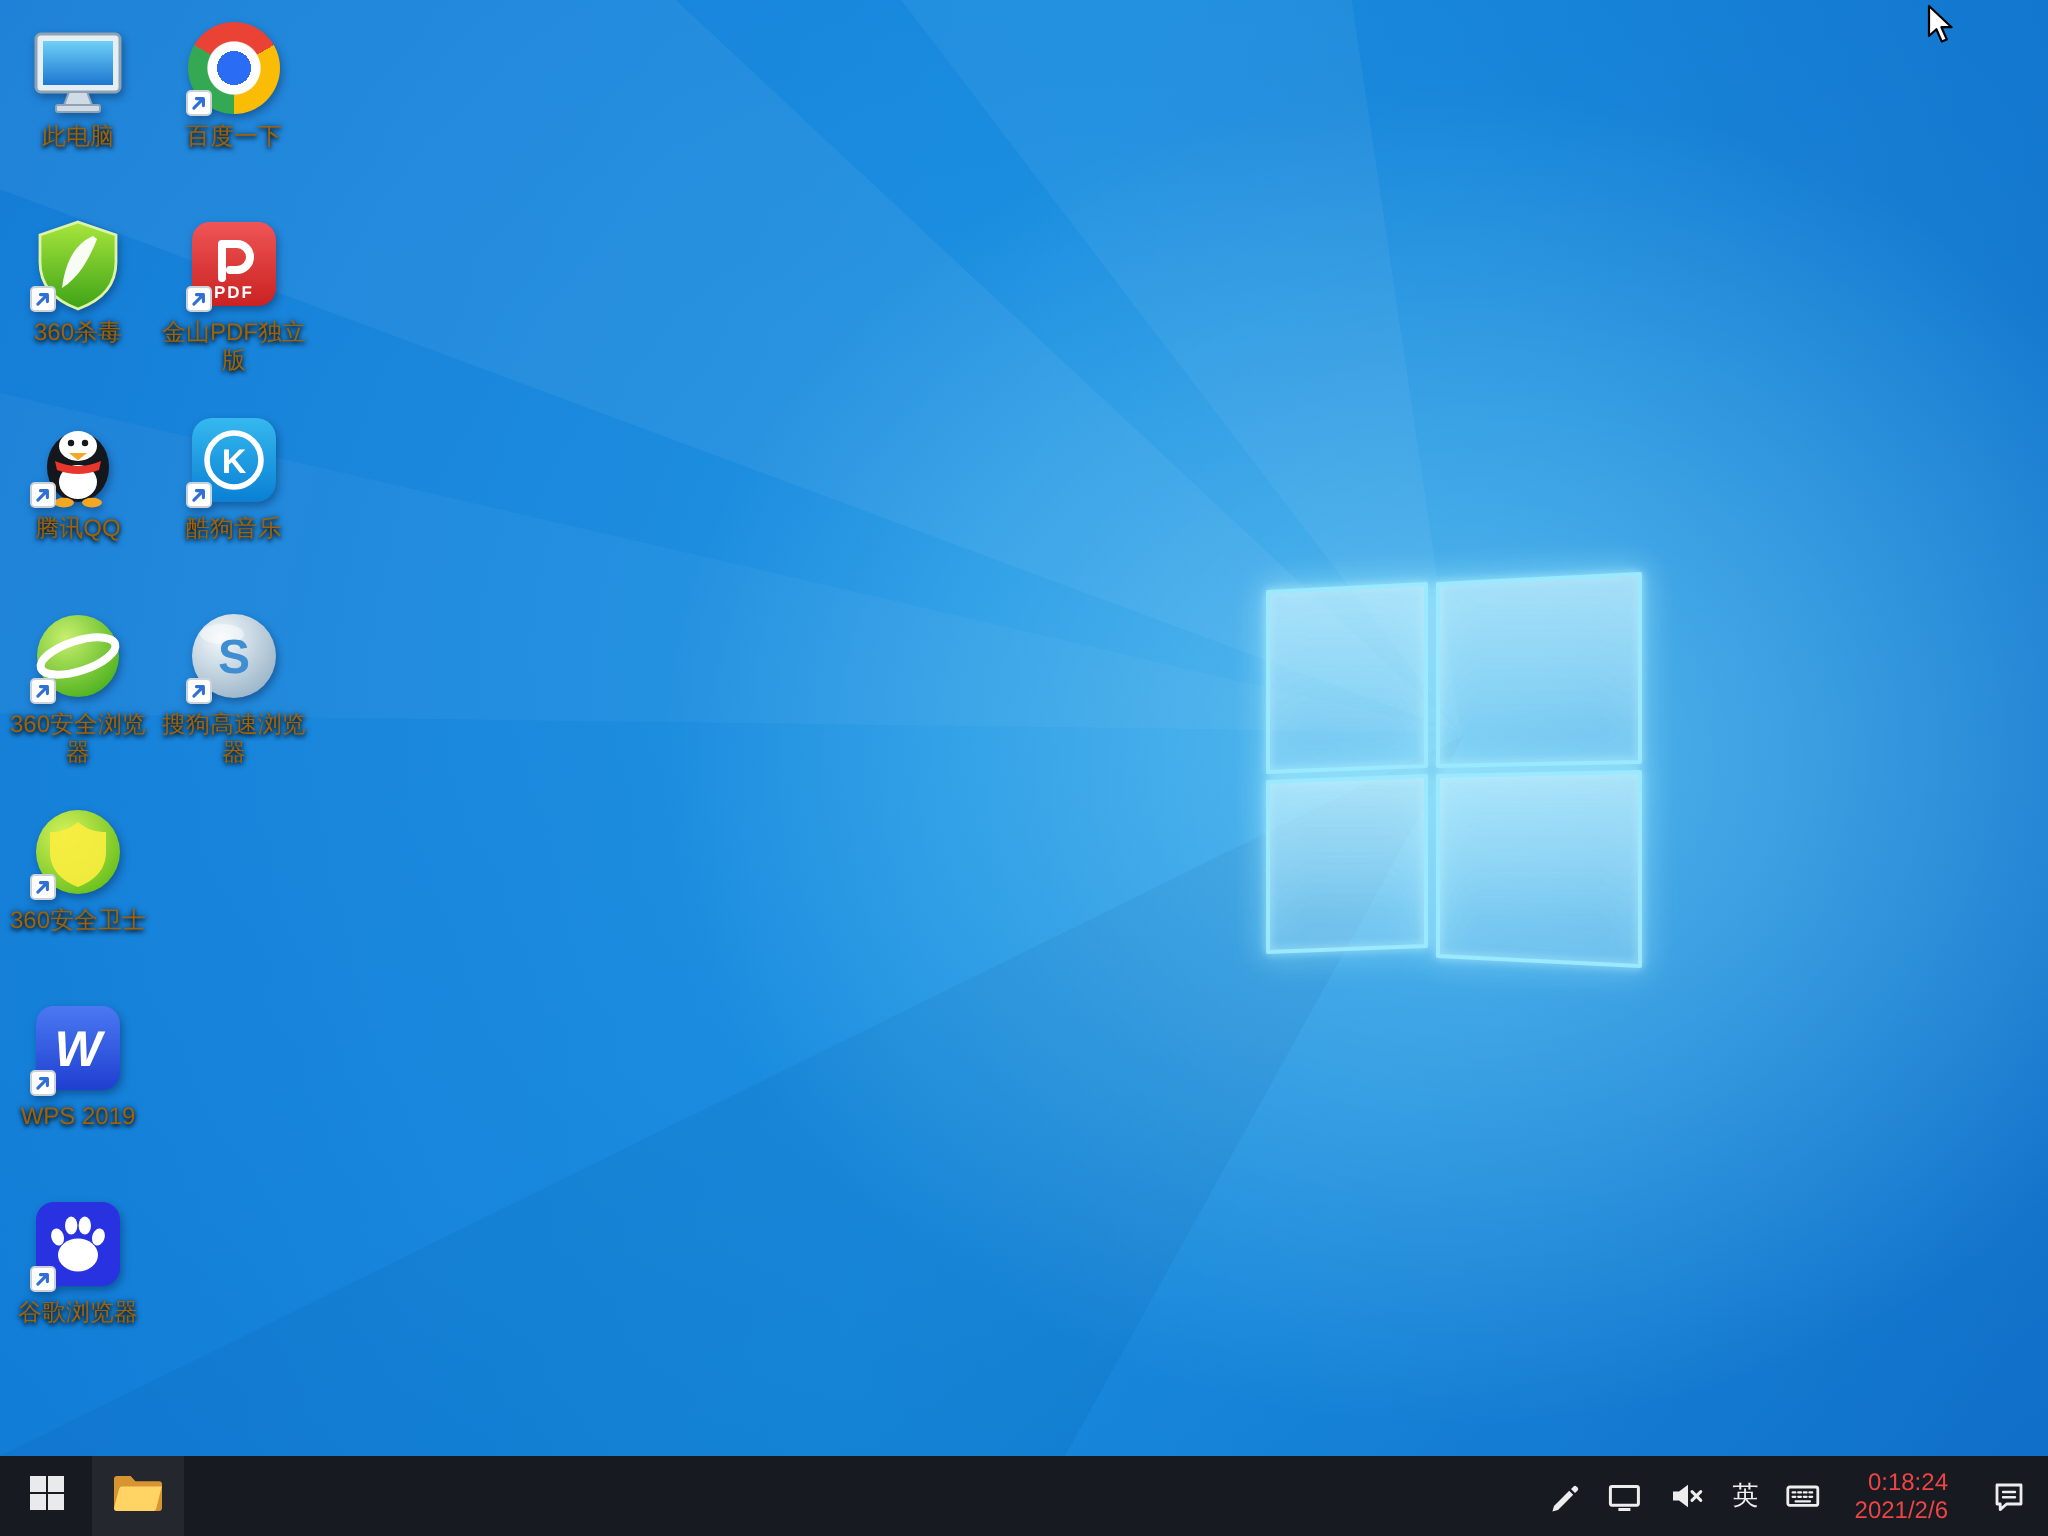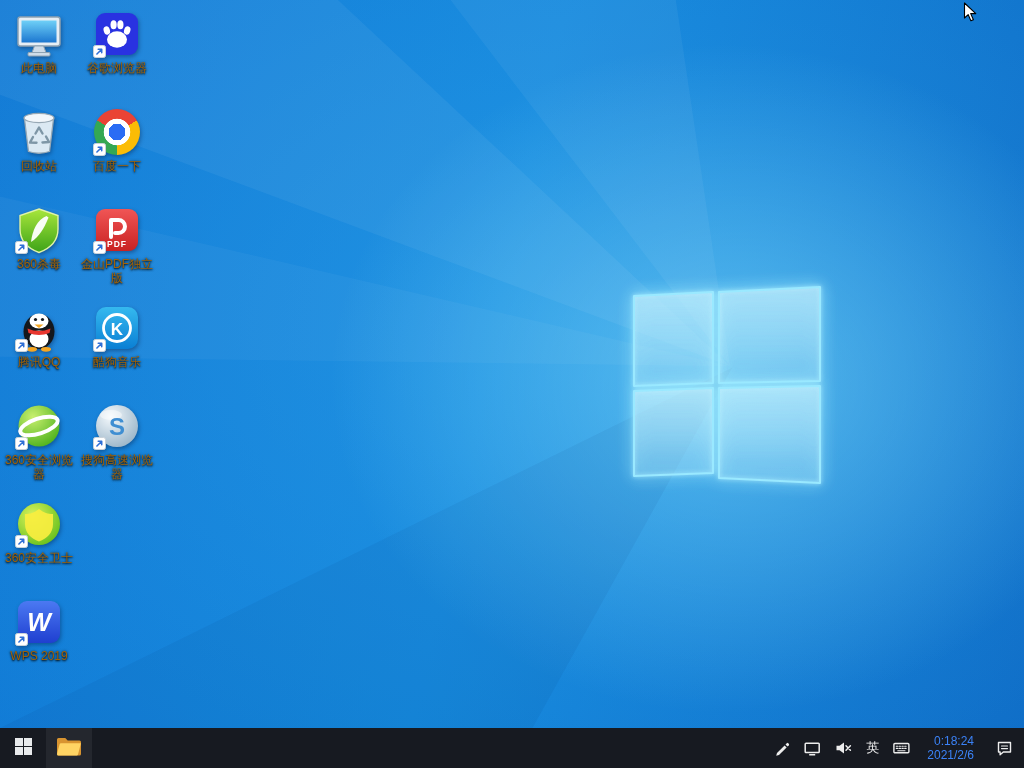--- a/index.html
+++ b/index.html
@@ -42,21 +42,21 @@
   .taskbar { position:absolute; left:0; right:0; bottom:0; height:40px; background:#171a21;
     display:flex; align-items:stretch; z-index:20; }
   .tb-btn { border:none; background:transparent; width:46px; display:flex; align-items:center;
     justify-content:center; cursor:pointer; }
   .tb-btn.explorer { background:rgba(255,255,255,.06); }
   .tray { margin-left:auto; display:flex; align-items:stretch; }
   .tray-btn { border:none; background:transparent; padding:0 7px; display:flex; align-items:center;
     justify-content:center; color:#ededed; font-size:13px; cursor:pointer; }
   .ime { min-width:26px; font-size:13px; }
   .clock { display:flex; flex-direction:column; align-items:flex-end; justify-content:center;
-    color:#3b82f6; font-size:12px; line-height:14px; padding:0 10px; cursor:default; }
+    color:#ef4444; font-size:12px; line-height:14px; padding:0 10px; cursor:default; }
   .action { width:40px; }
 
   
   .cursor { position:absolute; left:963px; top:2px; z-index:50; pointer-events:none; }
 
   .hiddendefs { position:absolute; width:0; height:0; overflow:hidden; }
 </style>
 </head>
 <body>
 
@@ -124,34 +124,20 @@
         <svg class="asvg" viewBox="0 0 48 48">
           <rect x="3" y="7" width="42" height="29" rx="2.5" fill="#e6eef5" stroke="#8fa3b3" stroke-width="1.5"></rect>
           <rect x="6.5" y="10.5" width="35" height="22" fill="url(#gScreen)"></rect>
           <path d="M19.5 36 h9 l2.5 6.5 h-14 z" fill="#cfdce8" stroke="#8fa3b3" stroke-width="1"></path>
           <rect x="13" y="42.5" width="22" height="3.5" rx="1" fill="#cfdce8" stroke="#8fa3b3" stroke-width="1"></rect>
         </svg>
       </div>
       <div class="label">此电脑</div>
     </div>
 
-    <div class="dicon">
-      <div class="art">
-        <svg class="asvg" viewBox="0 0 48 48">
-          <path d="M9.5 11 L13.5 43.5 Q24 47 34.5 43.5 L38.5 11" fill="rgba(237,245,250,0.92)" stroke="#97a8b4" stroke-width="1.3"></path>
-          <ellipse cx="24" cy="10" rx="15" ry="4.6" fill="#f2f7fb" stroke="#97a8b4" stroke-width="1.3"></ellipse>
-          <g fill="none" stroke="#7e96a6" stroke-width="2.4" stroke-linejoin="round" stroke-linecap="round">
-            <path d="M20.5 25.5 l3.5 -6 l3.5 6"></path>
-            <path d="M31 28.5 l3 5.5 l-6.5 0.5"></path>
-            <path d="M21.5 34.8 l-6.5 -0.3 l3 -5.5"></path>
-          </g>
-        </svg>
-      </div>
-      <div class="label">回收站</div>
-    </div>
 
     <div class="dicon">
       <div class="art">
         <svg class="asvg" viewBox="0 0 48 48">
           <path d="M24 3 L43 9.5 V23 C43 35.5 35 42.5 24 46.5 C13 42.5 5 35.5 5 23 V9.5 Z" fill="url(#gShieldAV)" stroke="#dff3a8" stroke-width="1.4"></path>
           <path d="M31.5 10 C22 14 17.5 24 16 36 C24 31 29.5 22 33.5 11.5 Z" fill="#ffffff" opacity="0.95"></path>
         </svg>
         <span class="sc">
           <svg viewBox="0 0 12 12" width="11" height="11">
               <path d="M3.2 8.8 L8.2 3.8 M4.6 3.6 h3.8 v3.8" fill="none" stroke="#2f6fd6" stroke-width="1.7" stroke-linecap="round" stroke-linejoin="round"></path>

